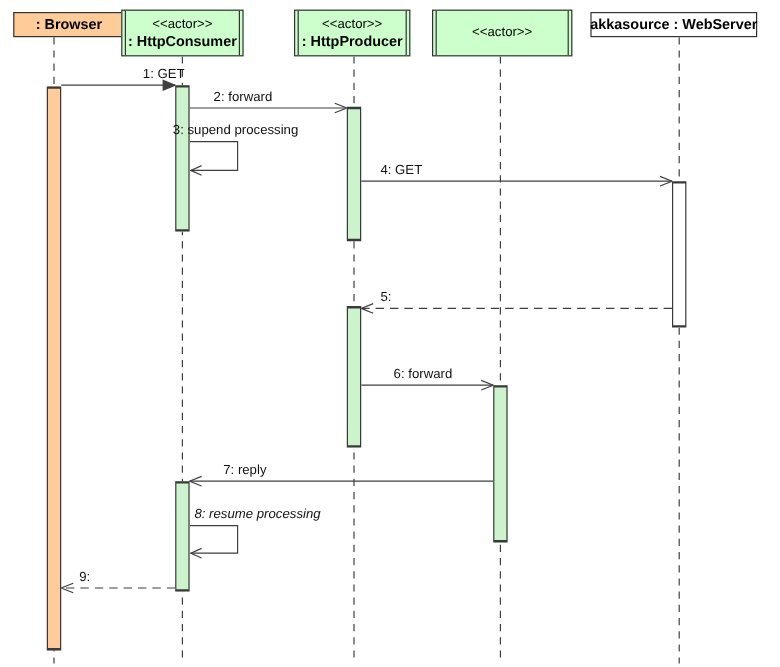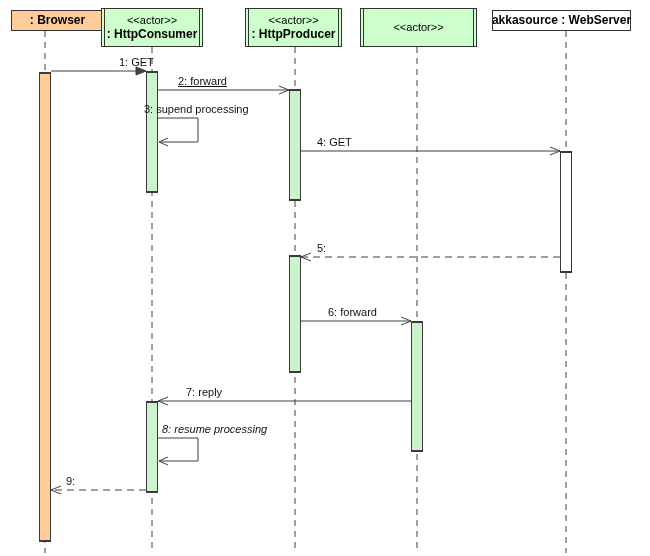--- a/index.html
+++ b/index.html
@@ -84,21 +84,21 @@
       <div class="activation" style="left: 39px; top: 72px; width: 12px; height: 470px; background: rgb(255, 204, 153);"></div>
       <div class="activation" style="left: 146px; top: 71px; width: 12px; height: 122px; background: rgb(205, 243, 205);"></div>
       <div class="activation" style="left: 289px; top: 89px; width: 12px; height: 112px; background: rgb(205, 243, 205);"></div>
       <div class="activation" style="left: 560px; top: 151px; width: 12px; height: 122px; background: rgb(255, 255, 255);"></div>
       <div class="activation" style="left: 289px; top: 255px; width: 12px; height: 118px; background: rgb(205, 243, 205);"></div>
       <div class="activation" style="left: 411px; top: 321px; width: 12px; height: 131px; background: rgb(205, 243, 205);"></div>
       <div class="activation" style="left: 146px; top: 401px; width: 12px; height: 92px; background: rgb(205, 243, 205);"></div>
     </div>
   <div id="labels-layer">
       <div class="msg-label" style="left: 73px; top: 56px; margin-left: 46px;">1: GET</div>
-      <div class="msg-label" style="left: 178px; top: 75px; text-decoration: underline;">2: forward</div>
+      <div class="msg-label" style="left: 178px; top: 75px;">2: forward</div>
       <div class="msg-label" style="left: 317px; top: 136px;">4: GET</div>
       <div class="msg-label" style="left: 317px; top: 242px;">5:</div>
       <div class="msg-label" style="left: 328px; top: 306px;">6: forward</div>
       <div class="msg-label" style="left: 186px; top: 386px; text-align: center;">7: reply</div>
       <div class="msg-label" style="left: 66px; top: 475px;">9:</div>
       <div class="msg-label" style="left: 144px; top: 103px;">3: supend processing</div>
       <div class="msg-label" style="left: 162px; top: 423px; font-style: italic;">8: resume processing</div>
     </div>
 </div>
 

